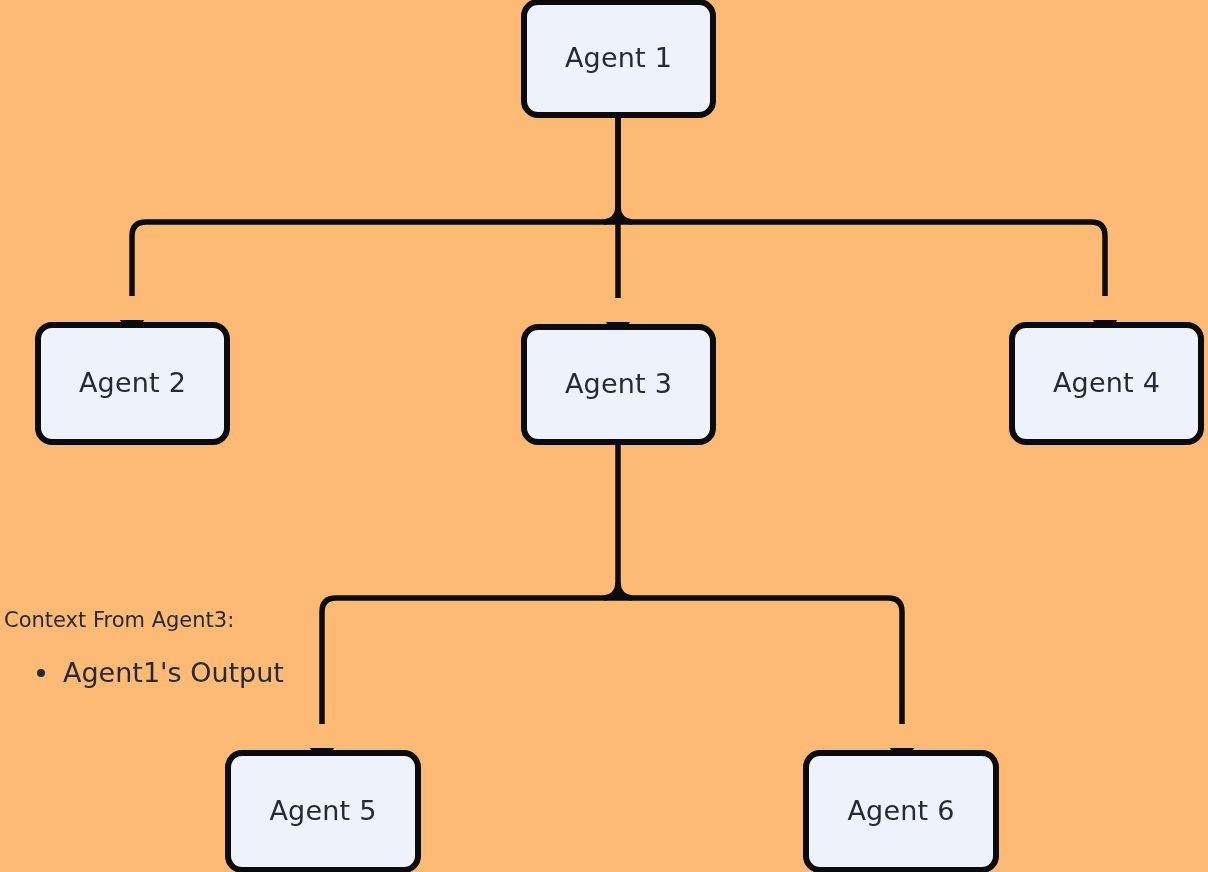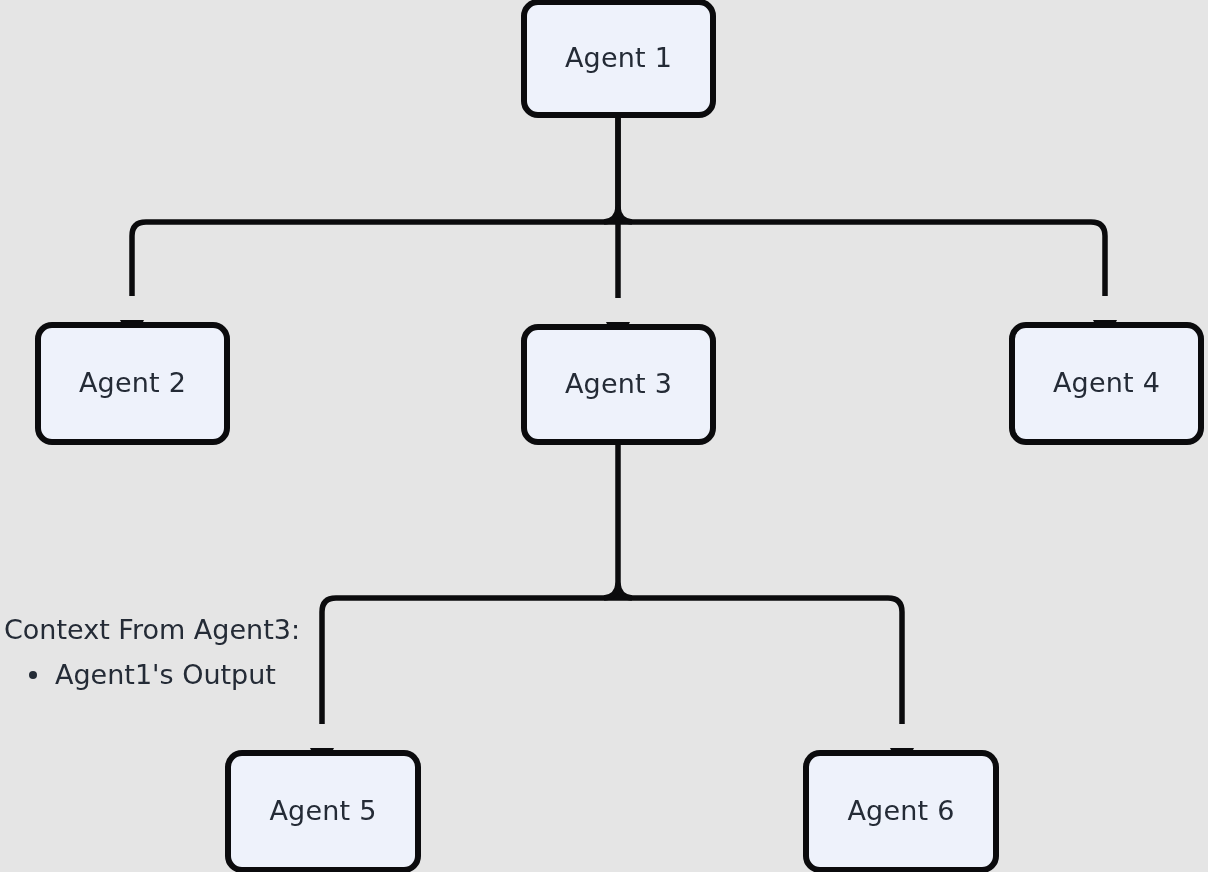--- a/index.html
+++ b/index.html
@@ -54,29 +54,29 @@
   }
   .annotation-block {
     position: absolute;
     left: 2px;
     top: 598px;
     width: 330px;
     color: #242b36;
     font-family: "DejaVu Sans", "Liberation Sans", sans-serif;
   }
   .annotation-title {
-    font-size: 27px;
+    font-size: 21px;
     line-height: 36px;
-    margin: 14px 0 2px 2px;
+    margin: 4px 0 2px 2px;
     white-space: nowrap;
     font-weight: 400;
   }
   .annotation-list {
     list-style: none;
-    margin: 7px;
+    margin: 15px;
     padding: 0 0 0 16px;
   }
   .annotation-list li {
     font-size: 27px;
     line-height: 40px;
     white-space: nowrap;
     position: relative;
     padding-left: 30px;
   }
   .annotation-list li .bullet-dot {
@@ -87,21 +87,21 @@
     width: 8px;
     height: 8px;
     border-radius: 50%;
     background: #242b36;
     display: block;
   }
 </style>
 </head>
 <body>
 
-<div id="diagram-root" style="background: #e5e5e5;">
+<div id="diagram-root" style="background: #fdba74;">
 
   <svg class="diagram-canvas" viewBox="0 0 1208 872">
 
     <g>
       <path class="edge-path" d="M 618 115 L 618 222 M 618 222 L 146 222 Q 132 222 132 236 L 132 296" style="stroke: rgb(11, 11, 13);"></path>
       <path class="edge-path" d="M 618 115 L 618 298" style="stroke: rgb(11, 11, 13);"></path>
       <path class="edge-path" d="M 618 222 L 1091 222 Q 1105 222 1105 236 L 1105 296" style="stroke: rgb(11, 11, 13);"></path>
       <path class="edge-path" d="M 618 442 L 618 598 M 618 598 L 336 598 Q 322 598 322 612 L 322 724" style="stroke: rgb(11, 11, 13);"></path>
       <path class="edge-path" d="M 618 598 L 888 598 Q 902 598 902 612 L 902 724" style="stroke: rgb(11, 11, 13);"></path>
     </g>

